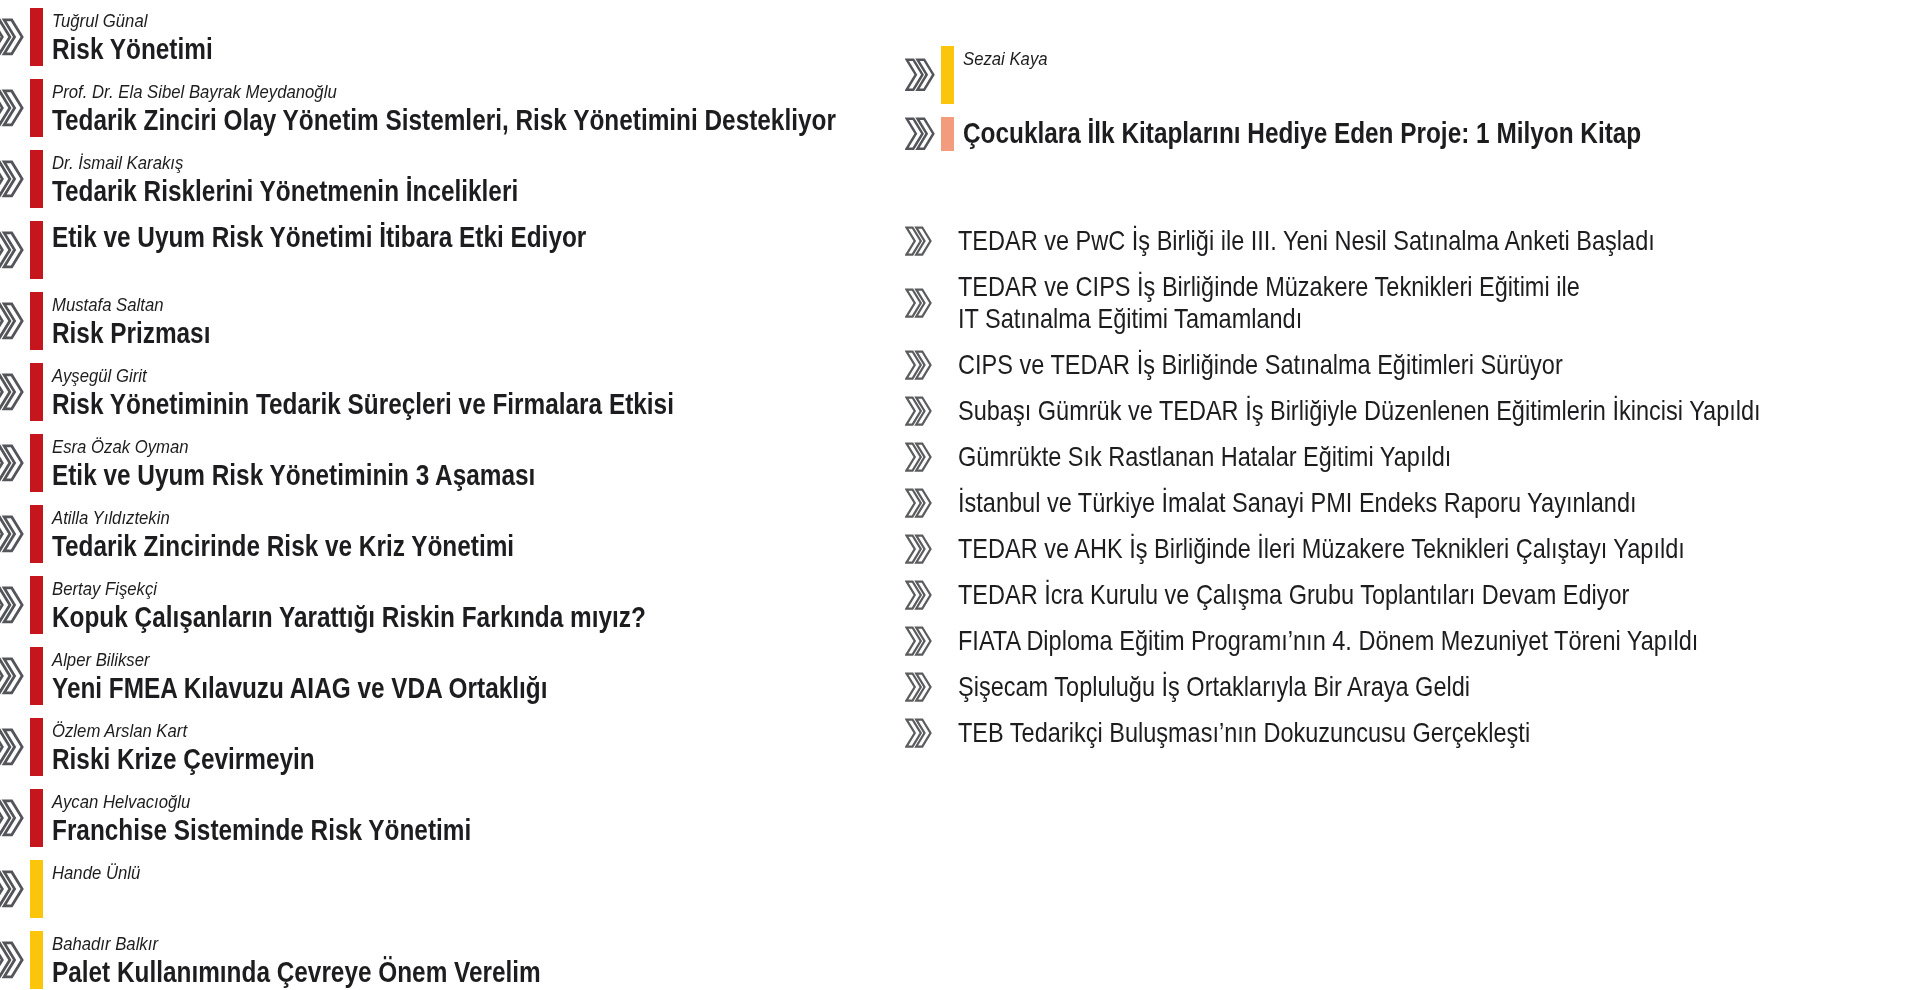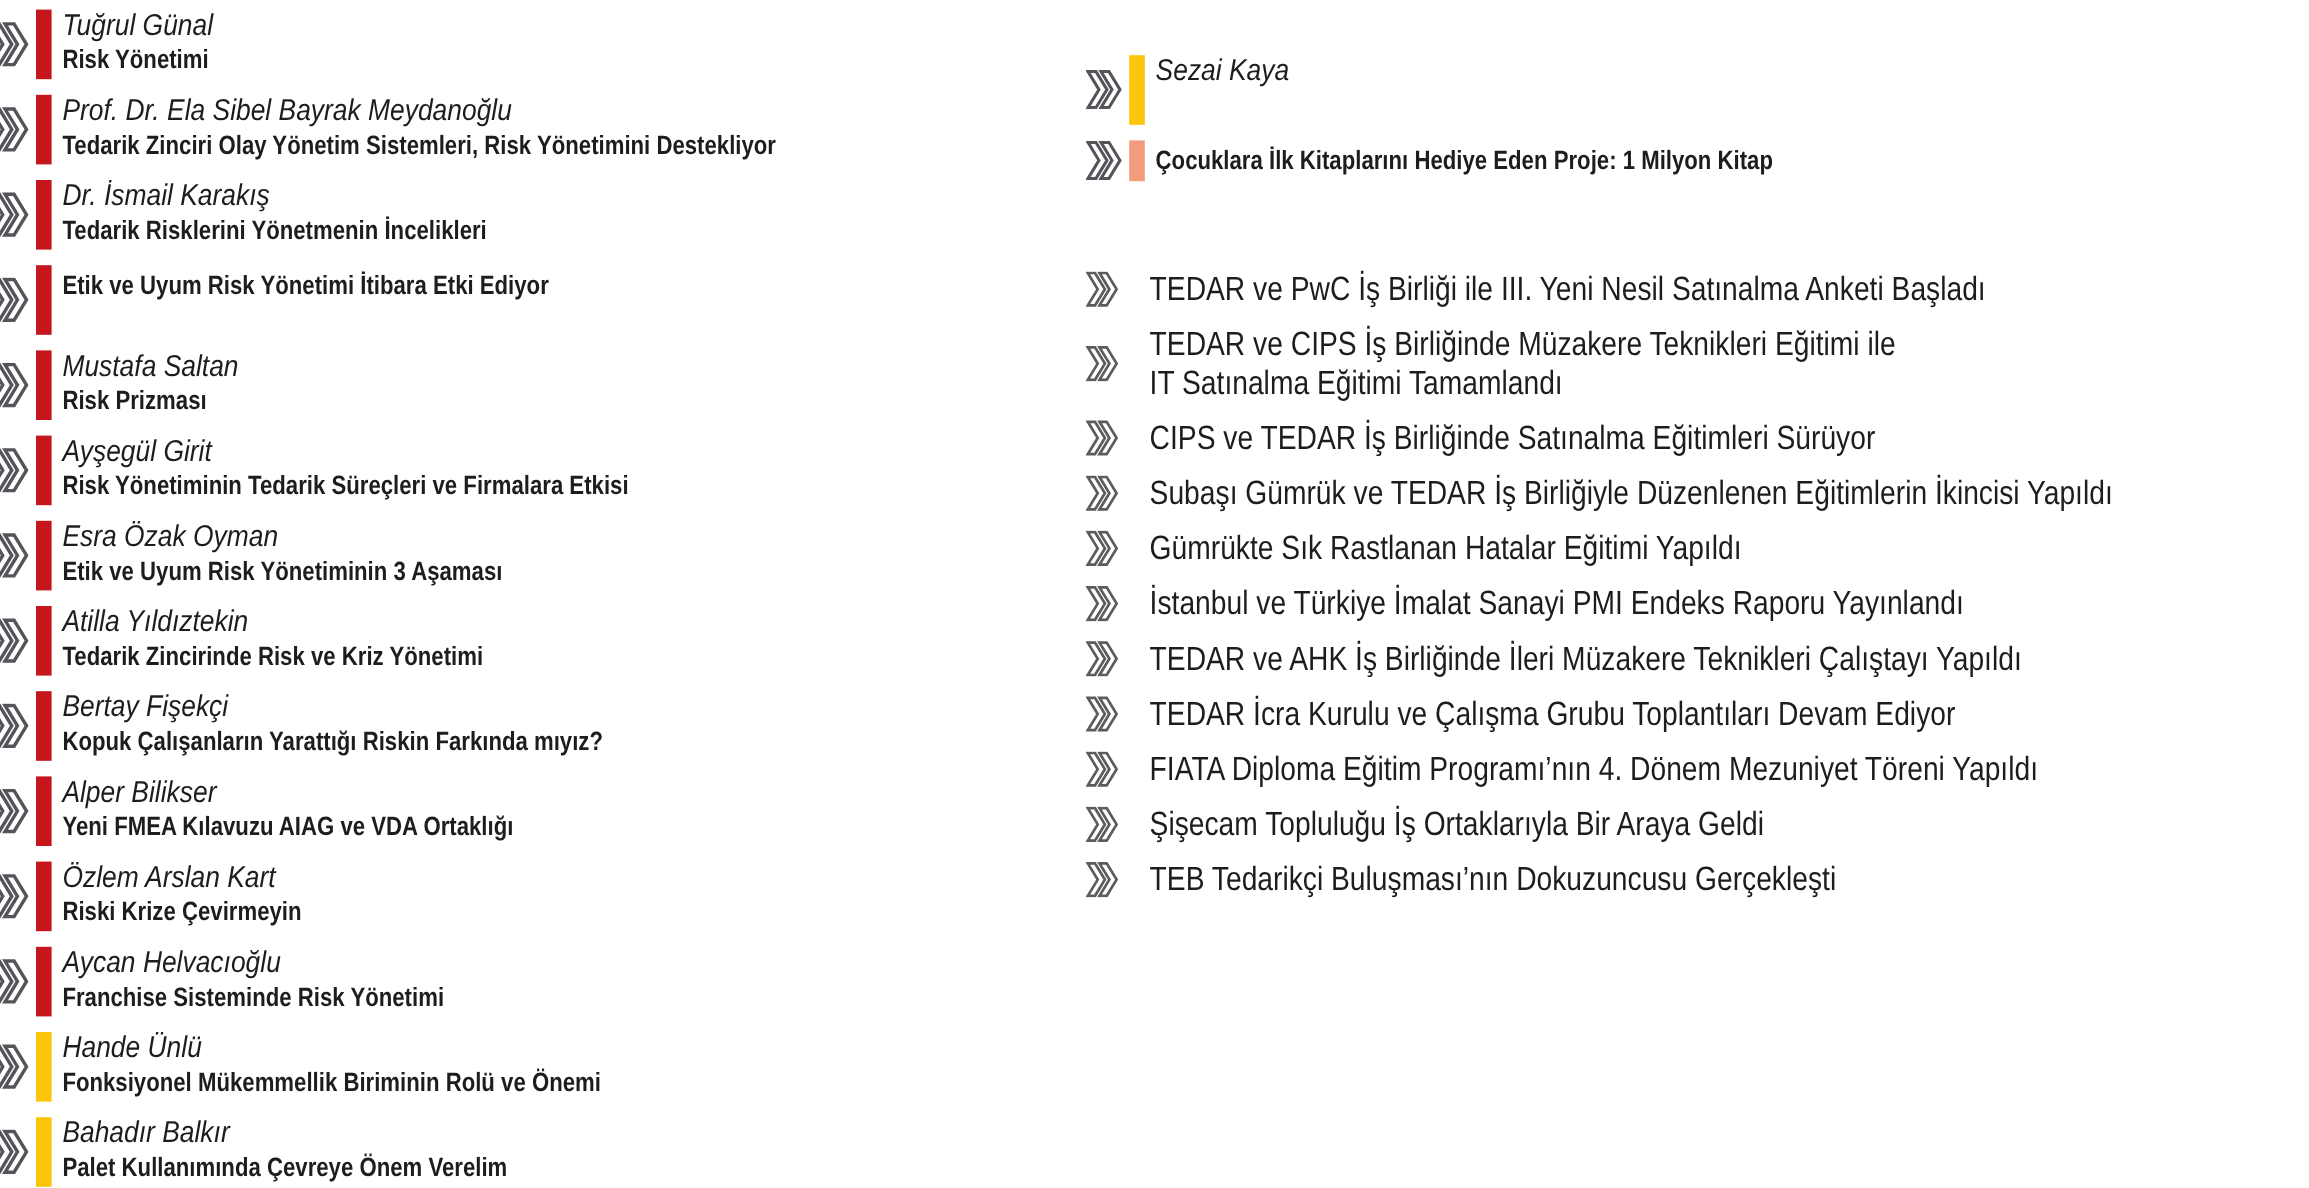--- a/index.html
+++ b/index.html
@@ -10,22 +10,22 @@
   }
   .col-left{position:absolute;left:0;top:8px;width:905px;}
   .col-right{position:absolute;left:905px;top:46px;width:1019px;}
 
   
   .entry{display:flex;align-items:stretch;height:58px;margin-bottom:13px;}
   .entry .chev{align-self:center;width:34px;margin-left:-10px;color:#54555a;flex:none;}
   .entry .chev svg{display:block;width:100%;height:auto;}
   .entry .bar{width:13px;margin-left:6px;flex:none;}
   .entry .txt{margin-left:9px;display:flex;flex-direction:column;justify-content:space-between;padding:1px 0;}
-  .author{font-style:italic;font-size:25px;line-height:24px;font-weight:400;}
-  .title{font-weight:700;font-size:22px;line-height:31px;}
+  .author{font-style:italic;font-size:19px;line-height:24px;font-weight:400;}
+  .title{font-weight:700;font-size:29px;line-height:31px;}
   .cx{display:inline-block;transform:scaleX(.84);transform-origin:0 50%;white-space:nowrap;}
   .cxa{display:inline-block;transform:scaleX(.88);transform-origin:0 50%;white-space:nowrap;}
 
   
   .col-right .entry .chev{margin-left:0;width:30px;}
   .col-right .entry.single{height:34px;}
   .col-right .entry.single .txt{justify-content:flex-start;}
 
   
   .news{margin-top:74px;}
@@ -211,21 +211,20 @@
     <div class="entry">
       <span class="chev">
         <svg viewBox="0 0 36 40" aria-hidden="true">
           <path d="M2 2 H10 L21 20 L10 38 H2 L13 20 Z" fill="none" stroke="currentColor" stroke-width="3"></path>
           <path d="M15 2 H23 L34 20 L23 38 H15 L26 20 Z" fill="none" stroke="currentColor" stroke-width="3"></path>
         </svg>
       </span>
       <span class="bar" style="background-color: rgb(250, 197, 11);"></span>
       <span class="txt">
         <span class="author"><span class="cxa">Hande Ünlü</span></span>
-        <span class="title"><span class="cx">Fonksiyonel Mükemmellik Biriminin Rolü ve Önemi</span></span>
       </span>
     </div>
 
     <div class="entry">
       <span class="chev">
         <svg viewBox="0 0 36 40" aria-hidden="true">
           <path d="M2 2 H10 L21 20 L10 38 H2 L13 20 Z" fill="none" stroke="currentColor" stroke-width="3"></path>
           <path d="M15 2 H23 L34 20 L23 38 H15 L26 20 Z" fill="none" stroke="currentColor" stroke-width="3"></path>
         </svg>
       </span>

